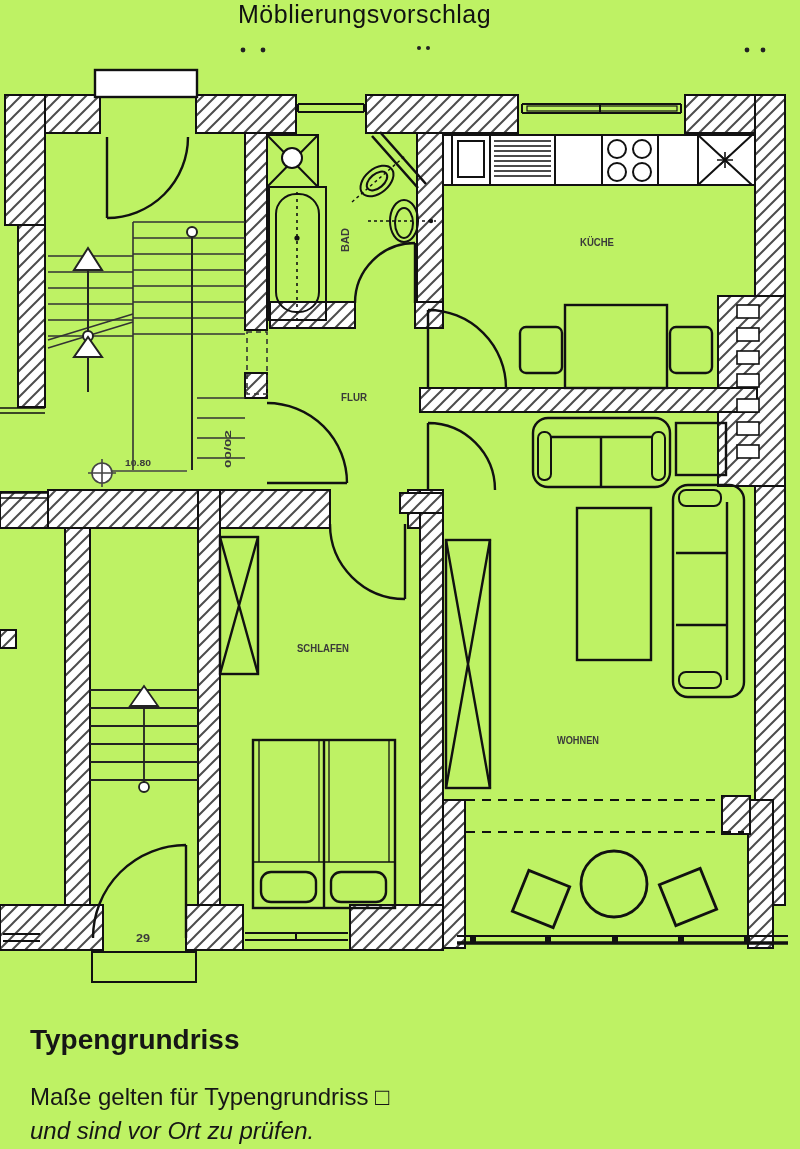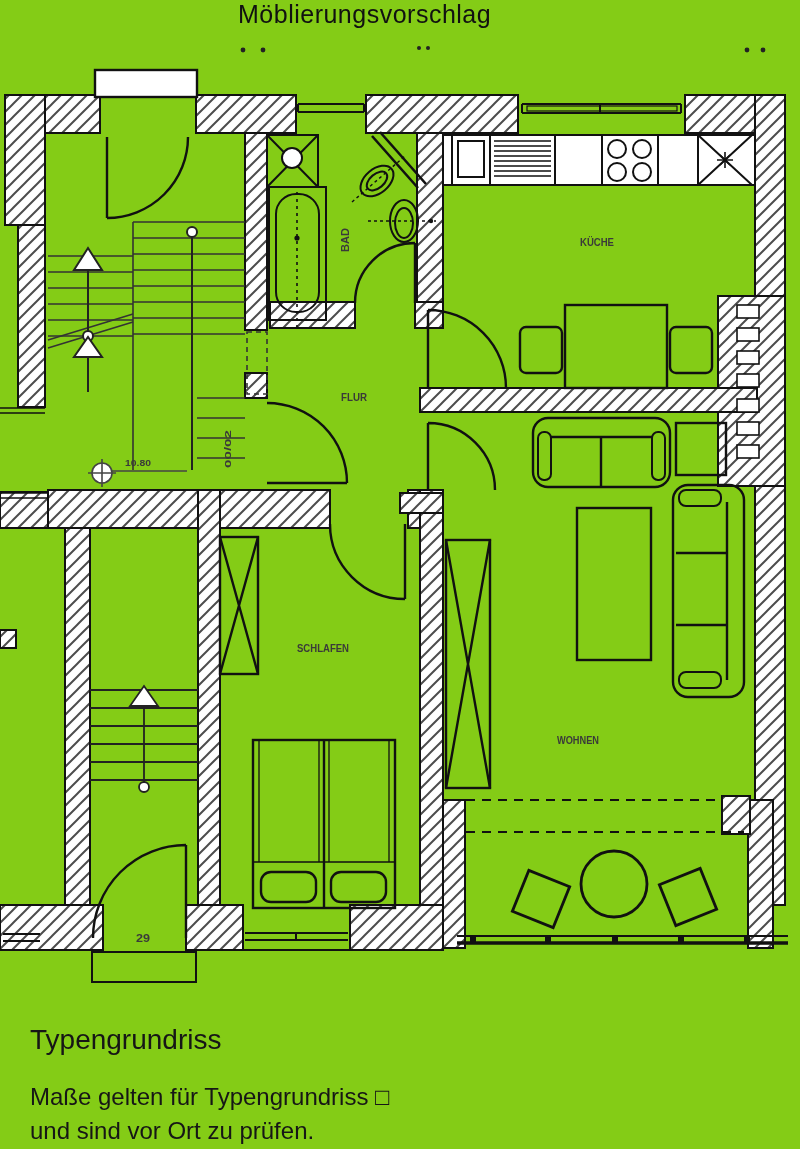--- a/index.html
+++ b/index.html
@@ -1,22 +1,22 @@
 <!DOCTYPE html>
 <html><head>
 <meta charset="utf-8">
 <style>
   html,body{margin:0;padding:0;background:#e8e8e8;}
-  .page{position:relative;width:800px;height:1149px;background:#84cc16;
+  .page{position:relative;width:800px;height:1149px;background:#bef264;
         font-family:"Liberation Sans",sans-serif;overflow:hidden;margin:0 auto;}
   .title{position:absolute;left:238px;top:0px;font-size:25px;color:#111;letter-spacing:0.5px;}
   .plan-svg{position:absolute;left:0;top:0;}
-  .footer-heading{position:absolute;left:30px;top:1024px;font-size:28px;color:#161616;}
+  .footer-heading{position:absolute;left:30px;top:1024px;font-size:28px;color:#161616;font-weight:bold;}
   .footer-note1{position:absolute;left:30px;top:1083px;font-size:24px;color:#161616;}
-  .footer-note2{position:absolute;left:30px;top:1117px;font-size:24px;color:#161616;}
+  .footer-note2{position:absolute;left:30px;top:1117px;font-size:24px;color:#161616;font-style:italic;}
   text{font-family:"Liberation Sans",sans-serif;font-weight:bold;fill:#3a3a3a;}
 </style>
 </head>
 <body>
 
 <div class="page">
 
   <div class="title">Möblierungsvorschlag</div>
 
   <svg class="plan-svg" width="800" height="1000" viewBox="0 0 800 1000">

